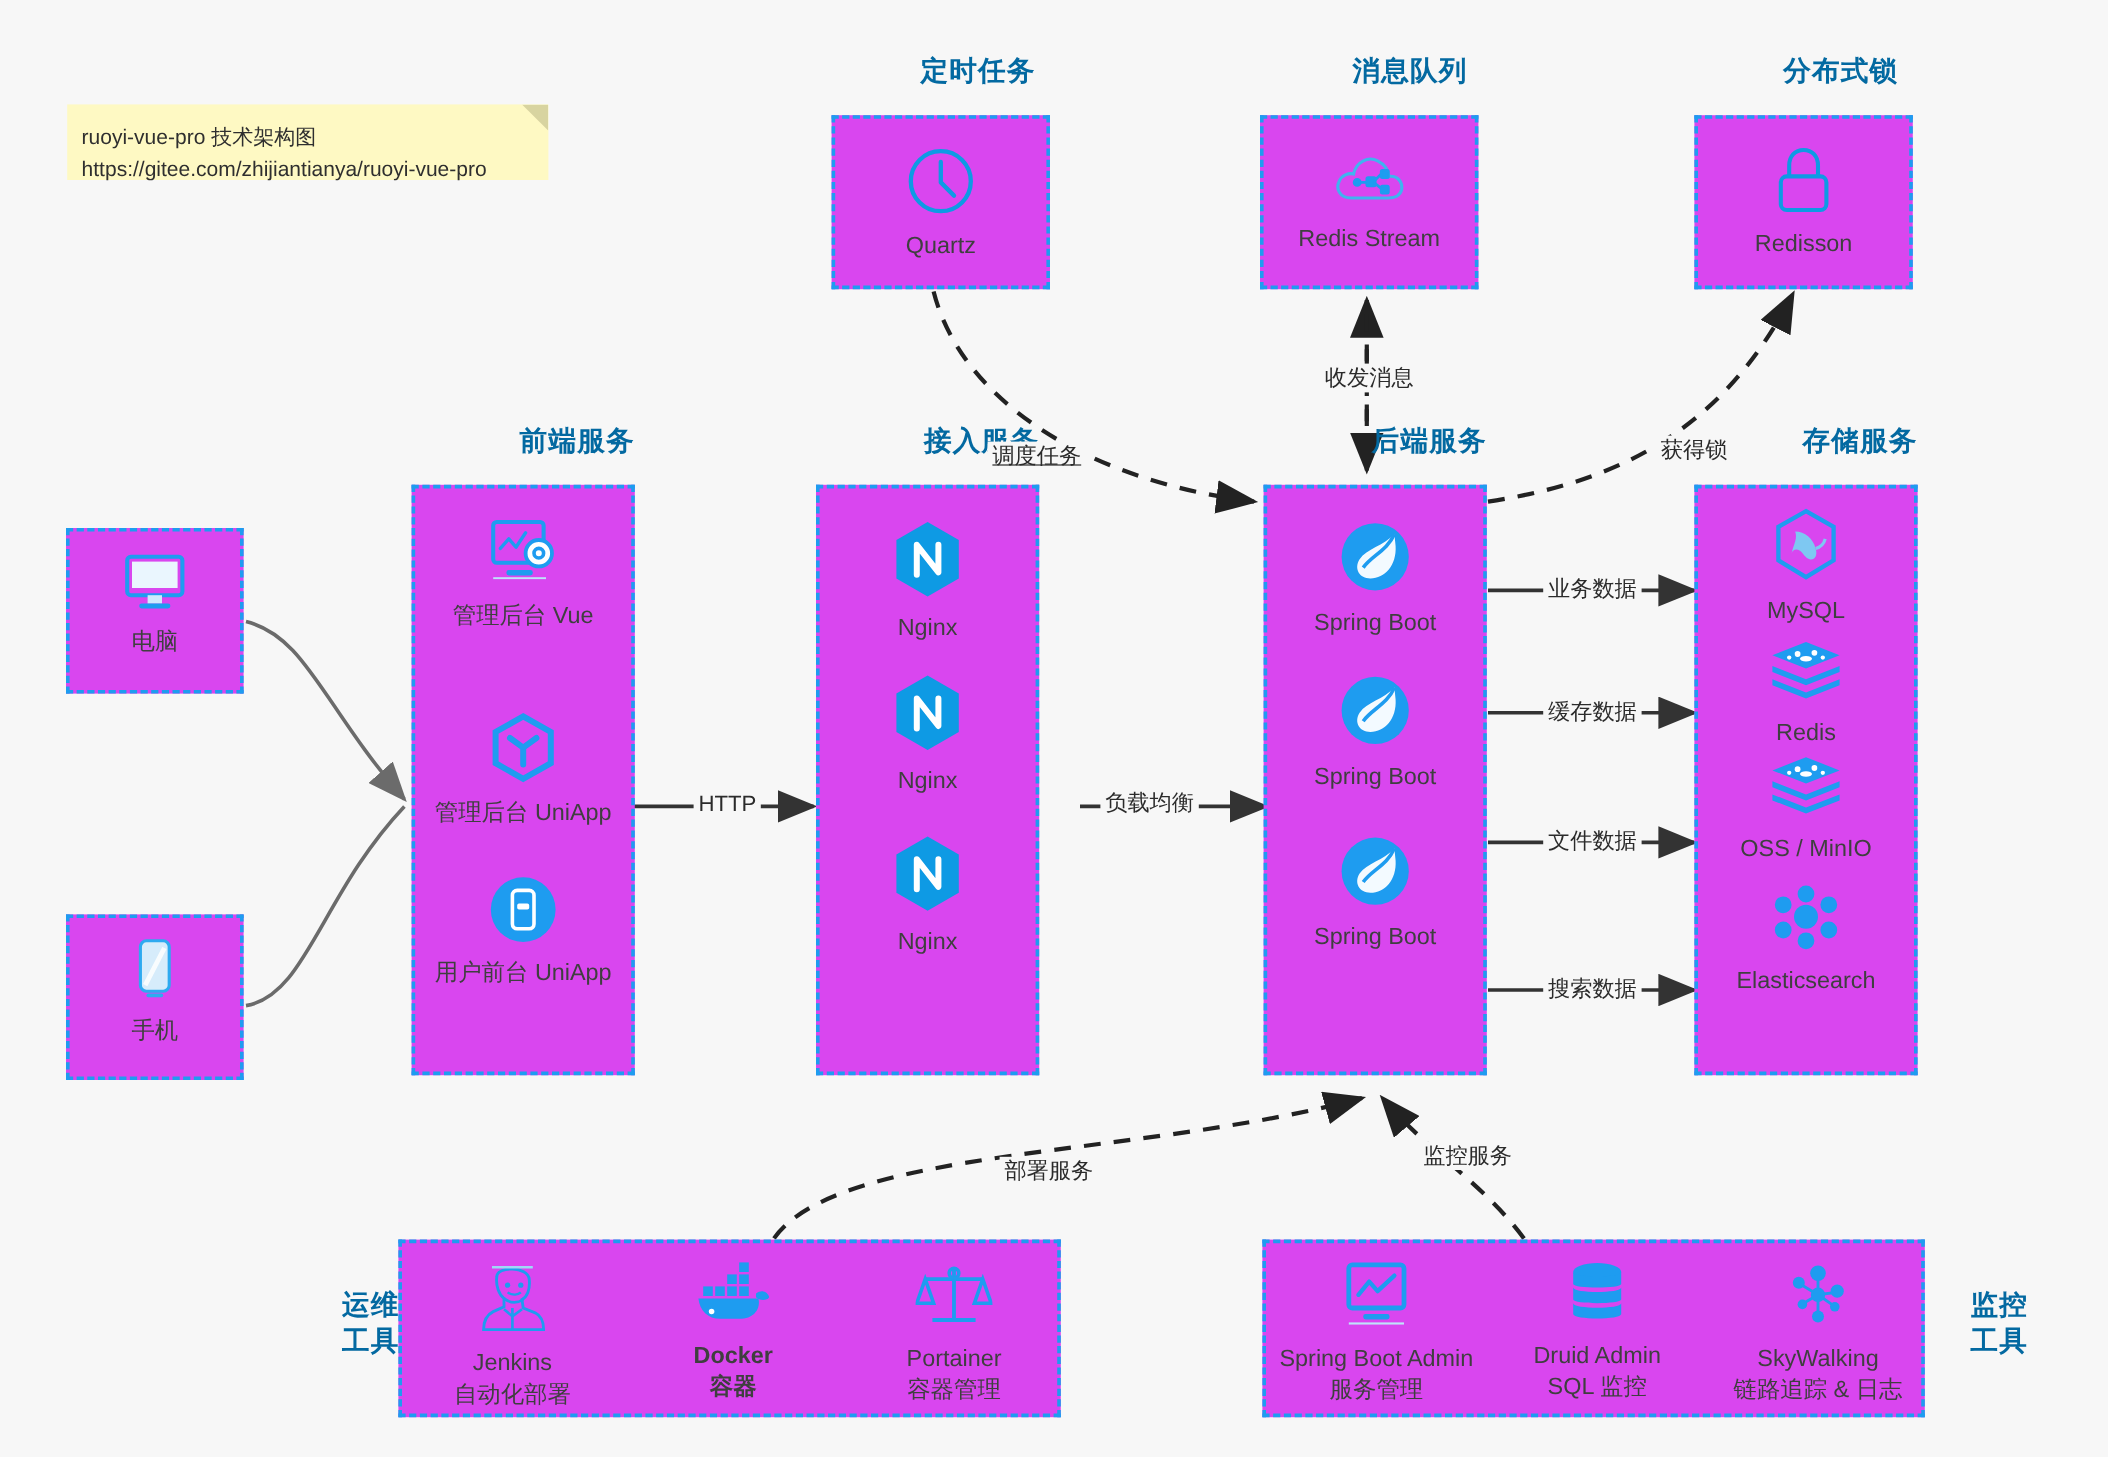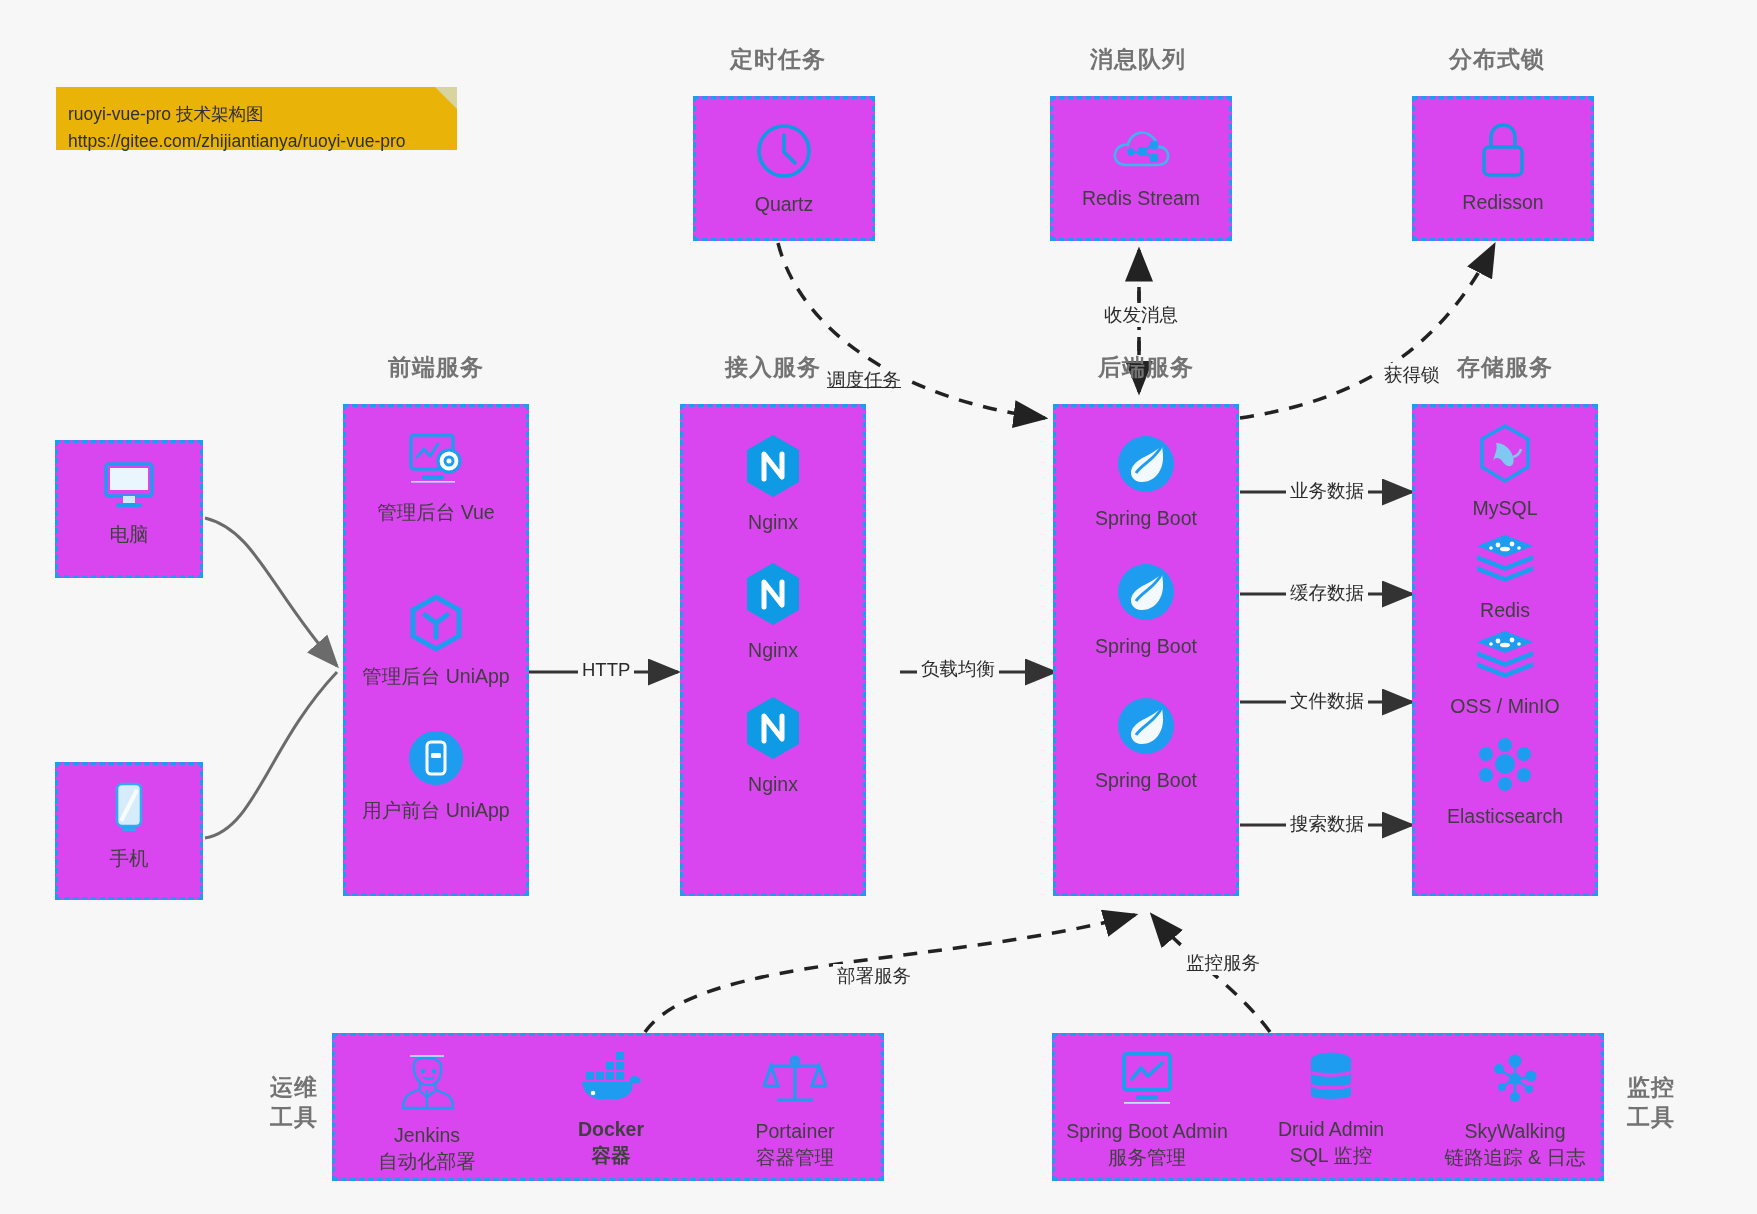--- a/index.html
+++ b/index.html
@@ -16,26 +16,26 @@
   
   .dbox{
     position:absolute;
     border:3px dashed #1e9cf0;
     background:#d946ef;
     box-sizing:border-box;
   }
   
   .cap{
     position:absolute;
-    color:#737373;
+    color:#0369a1;
     font-weight:bold;
     font-size:23px;
     letter-spacing:1px;
     white-space:nowrap;
-    text-align:center;
+    text-align:right;
   }
   .cap.two-line{line-height:1.30;}
 
   
   .node{
     position:absolute;
     width:100%;
     left:0;
     text-align:center;
     box-sizing:border-box;
@@ -47,21 +47,21 @@
     font-size:19.5px;
     margin-top:6px;
     white-space:nowrap;
     line-height:1.35;
   }
   .node .lbl .sub{display:block;}
 
   
   #note{
     position:absolute;left:56px;top:87px;width:401px;height:63px;
-    background:#eab308;
+    background:#fef9c3;
     box-sizing:border-box;
     padding:14px 0 0 12px;
   }
   #note .corner{
     position:absolute;right:0;top:0;width:22px;height:22px;
     background:#d8d4a0;
     clip-path:polygon(0 0,100% 0,100% 100%);
   }
   #note .ln{
     display:block;color:#2f2f2f;font-size:17.5px;line-height:1.55;white-space:nowrap;

